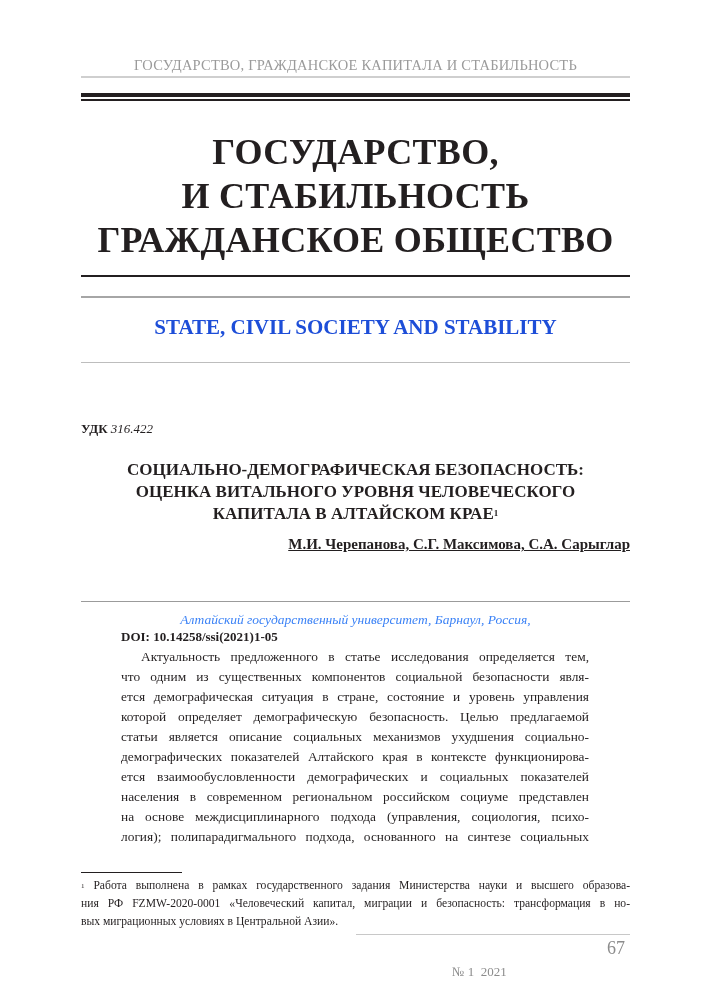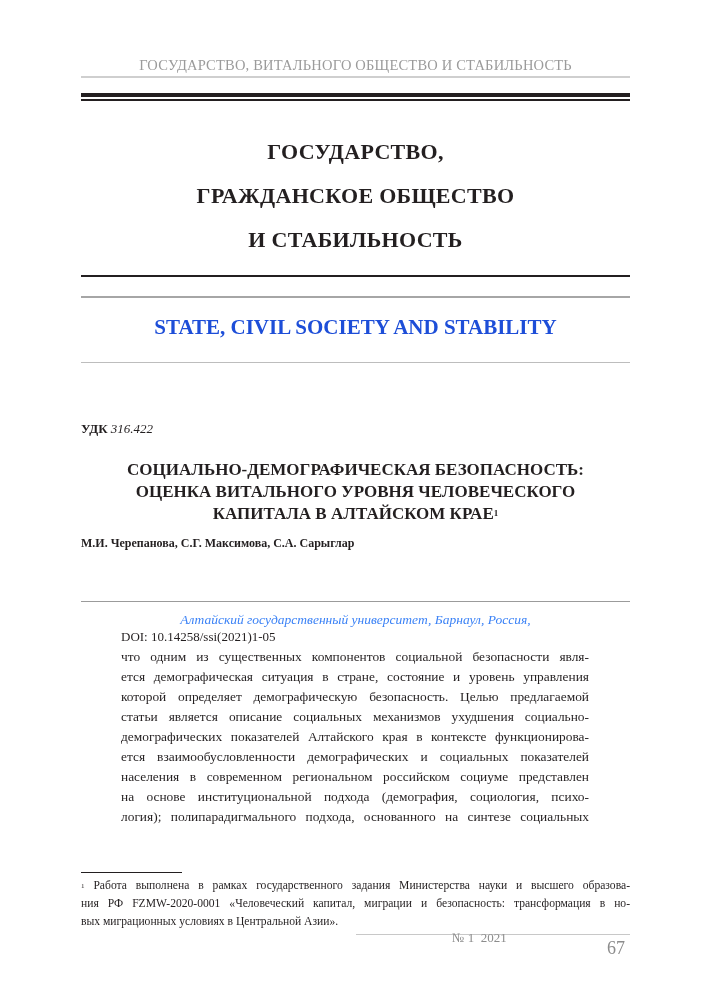--- a/index.html
+++ b/index.html
@@ -6,62 +6,62 @@
   body { width: 709px; height: 1008px; position: relative; overflow: hidden;
          font-family: "Liberation Serif", "DejaVu Serif", serif; color: #231f20; }
   .abs { position: absolute; }
   .running-head { left: 81px; width: 549px; top: 57px; text-align: center;
                   font-size: 14.5px; color: #9b9b9b; letter-spacing: 0.2px; }
   .rule { position: absolute; left: 81px; width: 549px; }
   .r-gray-top { top: 76px; height: 2px; background: #cfcfcf; }
   .r-black-thick { top: 93px; height: 4px; background: #231f20; }
   .r-black-thin { top: 99px; height: 1.5px; background: #231f20; }
   .section-title { left: 81px; width: 549px; top: 130px; text-align: center;
-                   font-weight: bold; font-size: 22px; line-height: 44px; color: #231f20; letter-spacing: 0.3px; }
+                   font-weight: bold; font-size: 36px; line-height: 44px; color: #231f20; letter-spacing: 0.3px; }
   .r-black-mid { top: 275px; height: 1.5px; background: #231f20; }
   .r-gray-mid { top: 296px; height: 2px; background: #a6a6a6; }
   .section-title-en { left: 81px; width: 549px; top: 315px; text-align: center;
                       font-weight: bold; font-size: 21px; color: #1d4ed8; }
   .r-gray-thin { top: 362px; height: 1px; background: #bdbdbd; }
   .udk { left: 81px; top: 421px; font-size: 13px; }
   .udk b { font-weight: bold; }
   .udk i { font-style: italic; }
   .article-title { left: 81px; width: 549px; top: 459px; text-align: center;
                    font-weight: bold; font-size: 17px; line-height: 22px; color: #231f20; }
   .article-title sup { font-size: 9px; vertical-align: top; position: relative; top: -1px; }
-  .authors { left: 81px; width: 549px; top: 536px; text-align: left; font-weight: bold; font-size: 12px; }
+  .authors { left: 81px; width: 549px; top: 536px; text-align: right; font-weight: bold; font-size: 15px; text-decoration: underline; }
   .affil { left: 81px; width: 549px; top: 563px; text-align: center; font-style: italic;
            font-size: 13.5px; line-height: 17px; color: #3b82f6; margin-top: 48px; }
   .r-gray-affil { top: 601px; height: 1px; background: #9b9b9b; }
-  .doi { left: 121px; top: 629px; font-weight: normal; font-size: 13px; }
+  .doi { left: 121px; top: 629px; font-weight: bold; font-size: 13px; }
   .body-text { left: 121px; width: 468px; top: 647px; font-size: 13.4px; line-height: 20px;
                text-align: justify; color: #231f20; }
   .body-text .line { display: block; text-align: justify; text-align-last: justify; white-space: nowrap; }
   .body-text .line.first { text-indent: 20px; }
   .fn-rule { top: 872px; left: 81px; width: 101px; height: 1px; background: #231f20; }
   .footnote { left: 81px; width: 549px; top: 877px; font-size: 11.6px; line-height: 18px; color: #231f20; }
   .footnote .line { display: block; white-space: nowrap; }
   .footnote .line.just { text-align: justify; text-align-last: justify; }
   .footnote sup { font-size: 7px; vertical-align: top; }
   .r-gray-foot { top: 934px; left: 356px; width: 274px; height: 1px; background: #c8c8c8; }
-  .issue { left: 452px; top: 930px; font-size: 13px; color: #8c8c8c; }
+  .issue { left: 452px; top: 964px; font-size: 13px; color: #8c8c8c; }
   .page-num { left: 607px; top: 938px; font-size: 18px; color: #8c8c8c; }
 </style>
 </head>
 <body>
 
-<div class="abs running-head">ГОСУДАРСТВО, ВИТАЛЬНОГО ОБЩЕСТВО И СТАБИЛЬНОСТЬ</div>
+<div class="abs running-head">ГОСУДАРСТВО, ГРАЖДАНСКОЕ КАПИТАЛА И СТАБИЛЬНОСТЬ</div>
 <div class="rule r-gray-top"></div>
 <div class="rule r-black-thick"></div>
 <div class="rule r-black-thin"></div>
 
 <div class="abs section-title">
   <div>ГОСУДАРСТВО,</div>
+  <div>И СТАБИЛЬНОСТЬ</div>
   <div>ГРАЖДАНСКОЕ ОБЩЕСТВО</div>
-  <div>И СТАБИЛЬНОСТЬ</div>
 </div>
 
 <div class="rule r-black-mid"></div>
 <div class="rule r-gray-mid"></div>
 <div class="abs section-title-en">STATE, CIVIL SOCIETY AND STABILITY</div>
 <div class="rule r-gray-thin"></div>
 
 <div class="abs udk">
   <b>УДК</b>
   <i>316.422</i>
@@ -75,28 +75,29 @@
 
 <div class="abs authors">М.И. Черепанова, С.Г. Максимова, С.А. Сарыглар</div>
 <div class="abs affil">
   <div>Алтайский государственный университет, Барнаул, Россия,</div>
 </div>
 <div class="rule r-gray-affil"></div>
 
 <div class="abs doi">DOI: 10.14258/ssi(2021)1-05</div>
 
 <div class="abs body-text">
+  <span class="line first">Актуальность предложенного в статье исследования определяется тем,</span>
   <span class="line">что одним из существенных компонентов социальной безопасности явля-</span>
   <span class="line">ется демографическая ситуация в стране, состояние и уровень управления</span>
   <span class="line">которой определяет демографическую безопасность. Целью предлагаемой</span>
   <span class="line">статьи является описание социальных механизмов ухудшения социально-</span>
   <span class="line">демографических показателей Алтайского края в контексте функционирова-</span>
   <span class="line">ется взаимообусловленности демографических и социальных показателей</span>
   <span class="line">населения в современном региональном российском социуме представлен</span>
-  <span class="line">на основе институциональной подхода (демография, социология, психо-</span>
+  <span class="line">на основе междисциплинарного подхода (управления, социология, психо-</span>
   <span class="line">логия); полипарадигмального подхода, основанного на синтезе социальных</span>
 </div>
 
 <div class="abs fn-rule"></div>
 <div class="abs footnote">
   <span class="line just"><sup>1</sup> <span>Работа выполнена в рамках государственного задания Министерства науки и высшего образова-</span></span>
   <span class="line just">ния РФ FZMW-2020-0001 «Человеческий капитал, миграции и безопасность: трансформация в но-</span>
   <span class="line">вых миграционных условиях в Центральной Азии».</span>
 </div>
 

